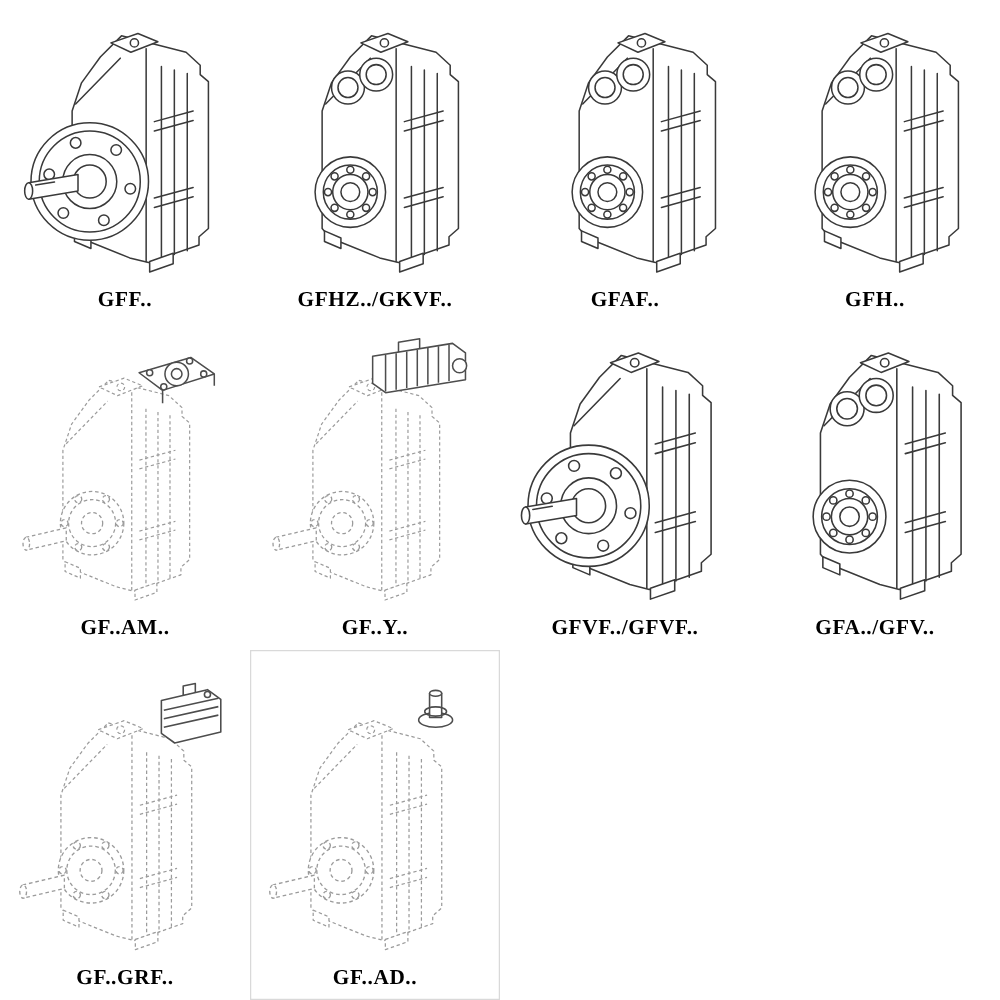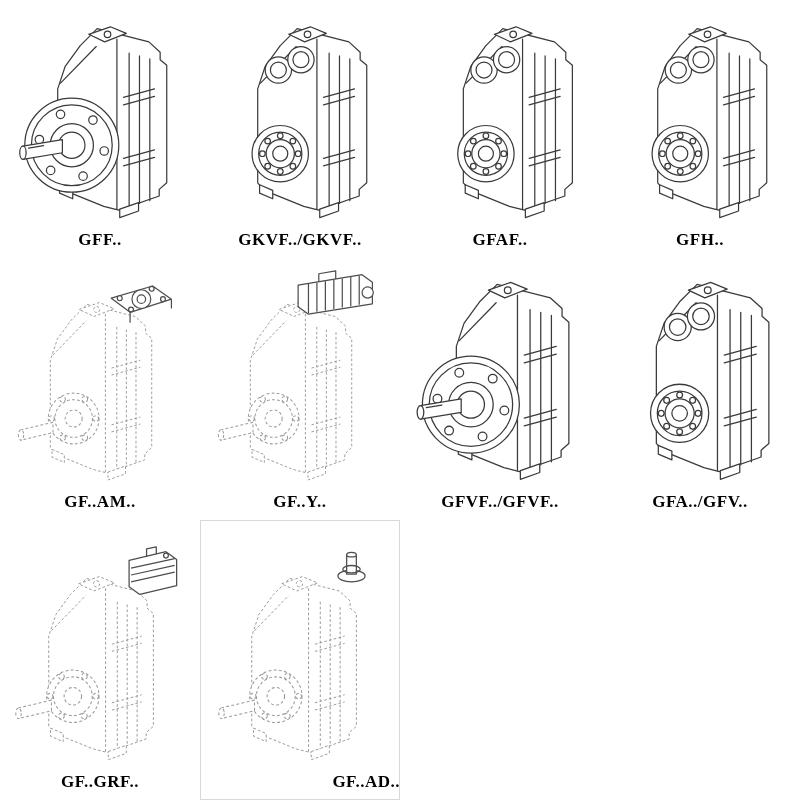--- a/index.html
+++ b/index.html
@@ -7,21 +7,21 @@
     font-family:"Liberation Serif", serif; overflow:hidden; }
   .grid { display:grid; grid-template-columns:repeat(4,200px);
     grid-template-rows:258px 262px 280px; width:800px; height:800px; }
   .cell { display:flex; flex-direction:column; align-items:center;
     justify-content:flex-end; padding-bottom:8px; }
   .drawing { flex:1; display:flex; align-items:flex-end; justify-content:center; }
   .drawing svg { width:188px; height:auto; display:block; }
   .row3 .drawing svg { width:194px; }
   .label { font-weight:bold; font-size:17px; letter-spacing:.5px; color:#000;
     text-align:center; white-space:nowrap; margin-top:6px; }
-  .boxed { outline:1px solid #d9d9d9; outline-offset:-1px;align-items:flex-end; }
+  .boxed { outline:1px solid #d9d9d9; outline-offset:-1px; }
   
   g.solid  { stroke:#3a3a3a; stroke-width:1.3; fill:none;
              stroke-linejoin:round; stroke-linecap:round; }
   g.dashed { stroke:#9b9b9b; stroke-width:1.1; fill:none;
              stroke-dasharray:3 2.4; stroke-linejoin:round; }
   g.attach { stroke:#4d4d4d; stroke-width:1.3; stroke-dasharray:none; fill:none;
              stroke-linejoin:round; }
 </style>
 </head>
 <body>
@@ -164,21 +164,21 @@
 
   <figure class="cell">
     <div class="drawing">
       <svg viewBox="0 0 200 230">
         <g class="solid">
             <use href="#housing-core"></use>
             <use href="#bores"></use>
           </g>
       </svg>
     </div>
-    <figcaption class="label">GKVF../GKVF..</figcaption>
+    <figcaption class="label">GFHZ../GKVF..</figcaption>
   </figure>
 
   <figure class="cell">
     <div class="drawing">
       <svg viewBox="0 0 200 230">
         <g class="solid" transform="translate(6,0)">
             <use href="#housing-core"></use>
             <use href="#bores"></use>
           </g>
       </svg>

